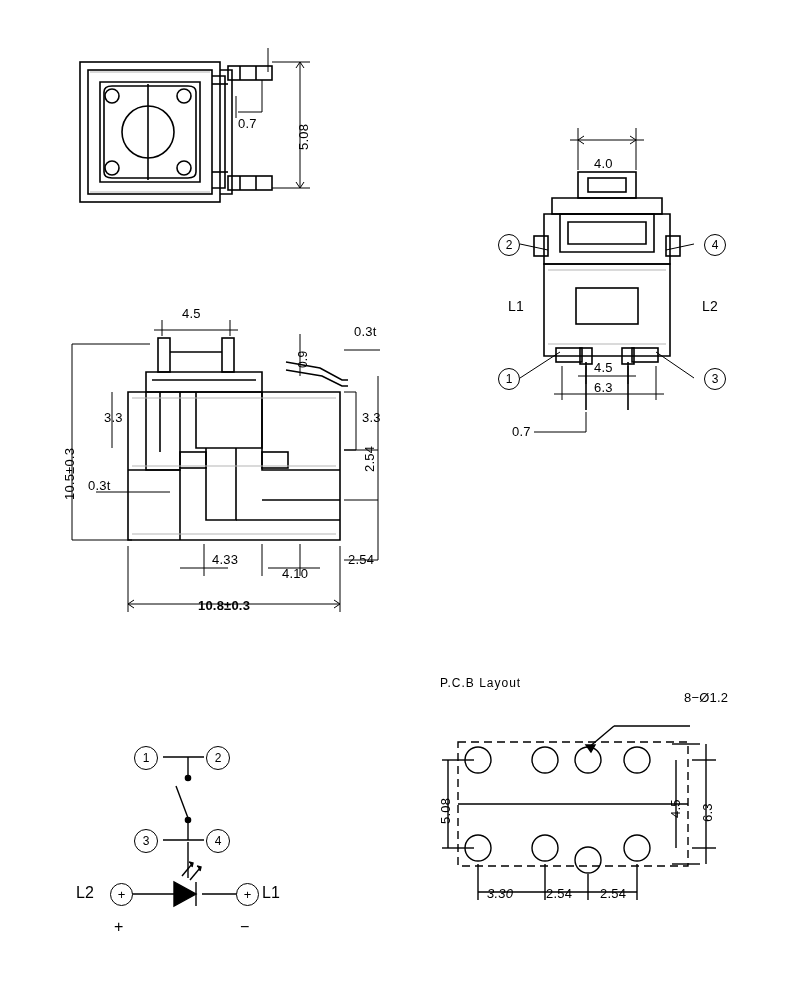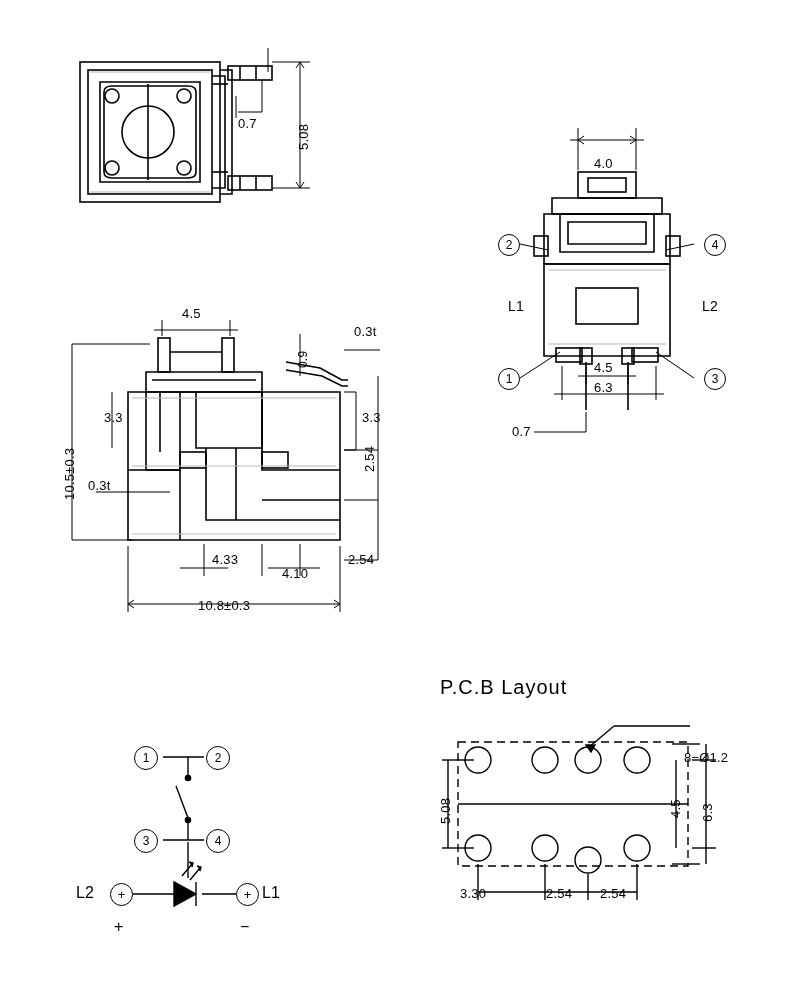--- a/index.html
+++ b/index.html
@@ -1,20 +1,20 @@
 <!DOCTYPE html>
 <html><head>
 <meta charset="utf-8">
 <style>
   html,body{margin:0;padding:0;background:#ffffff;}
   body{width:800px;height:1000px;position:relative;font-family:"Liberation Sans",sans-serif;color:#000;overflow:hidden;}
   .stage{position:absolute;left:0;top:0;width:752px;height:1000px;}
   .dim{position:absolute;font-size:13px;color:#000;white-space:nowrap;letter-spacing:.2px;}
   .circ{position:absolute;border:1.4px solid #000;border-radius:50%;display:flex;align-items:center;justify-content:center;font-size:12px;background:#fff;}
-  .title{position:absolute;font-size:20px;letter-spacing:1px;}
+  .title{position:absolute;font-size:12px;letter-spacing:1px;}
   svg{position:absolute;left:0;top:0;overflow:visible;}
 </style>
 </head>
 <body>
 
 <div class="stage">
 
   <svg width="800" height="1000">
     <g fill="none" stroke="#000" stroke-width="1.6">
 
@@ -209,21 +209,21 @@
   <div class="dim" style="left:354px;top:324px;">0.3t</div>
   <div class="dim" style="left:296px;top:368px;transform:rotate(-90deg);transform-origin:left top;font-size:12px;">0.9</div>
   <div class="dim" style="left:104px;top:410px;">3.3</div>
   <div class="dim" style="left:362px;top:410px;">3.3</div>
   <div class="dim" style="left:362px;top:472px;transform:rotate(-90deg);transform-origin:left top;">2.54</div>
   <div class="dim" style="left:348px;top:552px;">2.54</div>
   <div class="dim" style="left:62px;top:500px;transform:rotate(-90deg);transform-origin:left top;">10.5±0.3</div>
   <div class="dim" style="left:88px;top:478px;">0.3t</div>
   <div class="dim" style="left:212px;top:552px;">4.33</div>
   <div class="dim" style="left:282px;top:566px;">4.10</div>
-  <div class="dim" style="left:198px;top:598px;">10.8±0.3</div>
+  <div class="dim" style="left:198px;top:598px;font-weight:bold;">10.8±0.3</div>
 
   <svg width="800" height="1000">
     <g fill="none" stroke="#000" stroke-width="1.4">
       <line x1="163" y1="757" x2="204" y2="757"></line>
       <line x1="163" y1="840" x2="204" y2="840"></line>
       <line x1="188" y1="757" x2="188" y2="775"></line>
       <line x1="188" y1="840" x2="188" y2="822"></line>
       <circle cx="188" cy="778" r="2.6" fill="#000"></circle>
       <circle cx="188" cy="820" r="2.6" fill="#000"></circle>
       <line x1="188" y1="818" x2="176" y2="786"></line>
@@ -285,21 +285,21 @@
 
       <line x1="478" y1="864" x2="478" y2="900"></line>
       <line x1="545" y1="864" x2="545" y2="900"></line>
       <line x1="588" y1="874" x2="588" y2="900"></line>
       <line x1="637" y1="864" x2="637" y2="900"></line>
       <line x1="478" y1="892" x2="545" y2="892"></line>
       <line x1="545" y1="892" x2="588" y2="892"></line>
       <line x1="588" y1="892" x2="637" y2="892"></line>
     </g>
   </svg>
-  <div class="dim" style="left:684px;top:750px;text-align:center;">8−Ø1.2</div>
+  <div class="dim" style="left:684px;top:690px;text-align:center;">8−Ø1.2</div>
   <div class="dim" style="left:438px;top:824px;transform:rotate(-90deg);transform-origin:left top;">5.08</div>
   <div class="dim" style="left:668px;top:818px;transform:rotate(-90deg);transform-origin:left top;">4.5</div>
   <div class="dim" style="left:700px;top:822px;transform:rotate(-90deg);transform-origin:left top;">6.3</div>
-  <div class="dim" style="left:460px;top:886px;">3.30</div>
+  <div class="dim" style="left:487px;top:886px;font-style:italic;">3.30</div>
   <div class="dim" style="left:546px;top:886px;">2.54</div>
   <div class="dim" style="left:600px;top:886px;">2.54</div>
 
 </div>
 
 </body></html>

